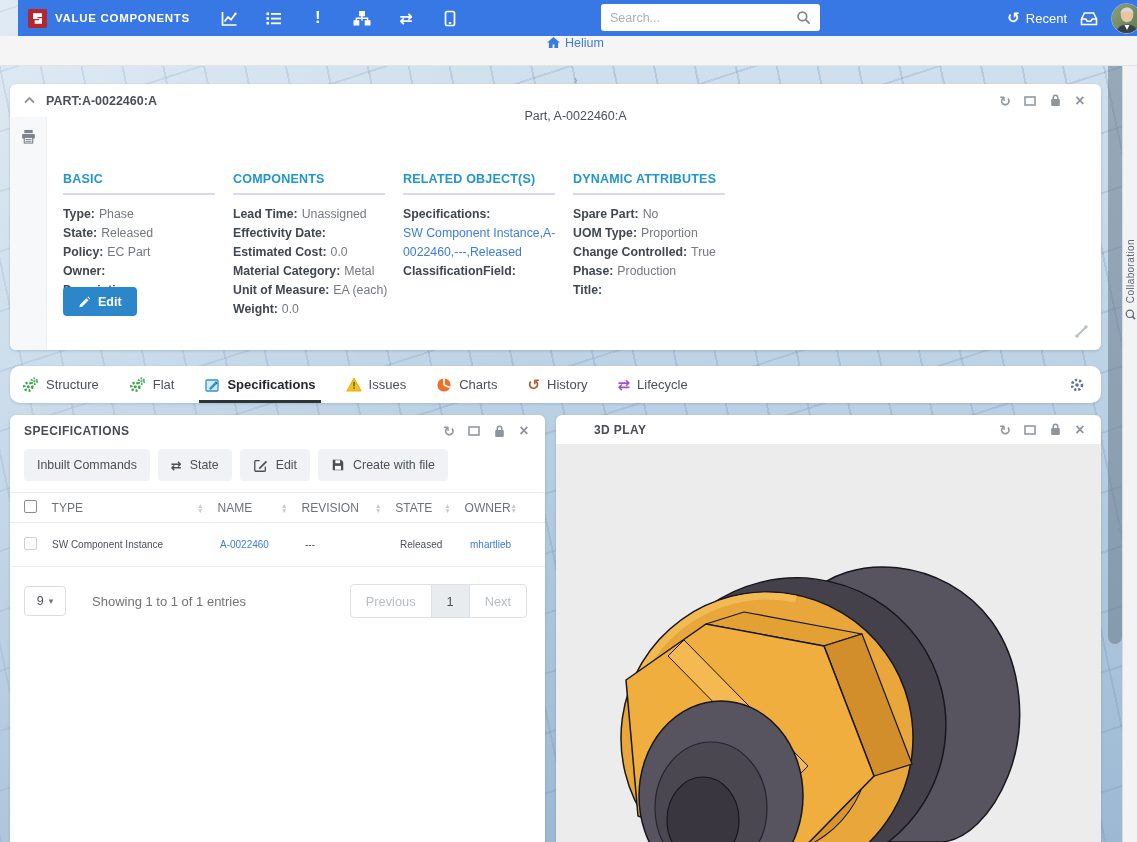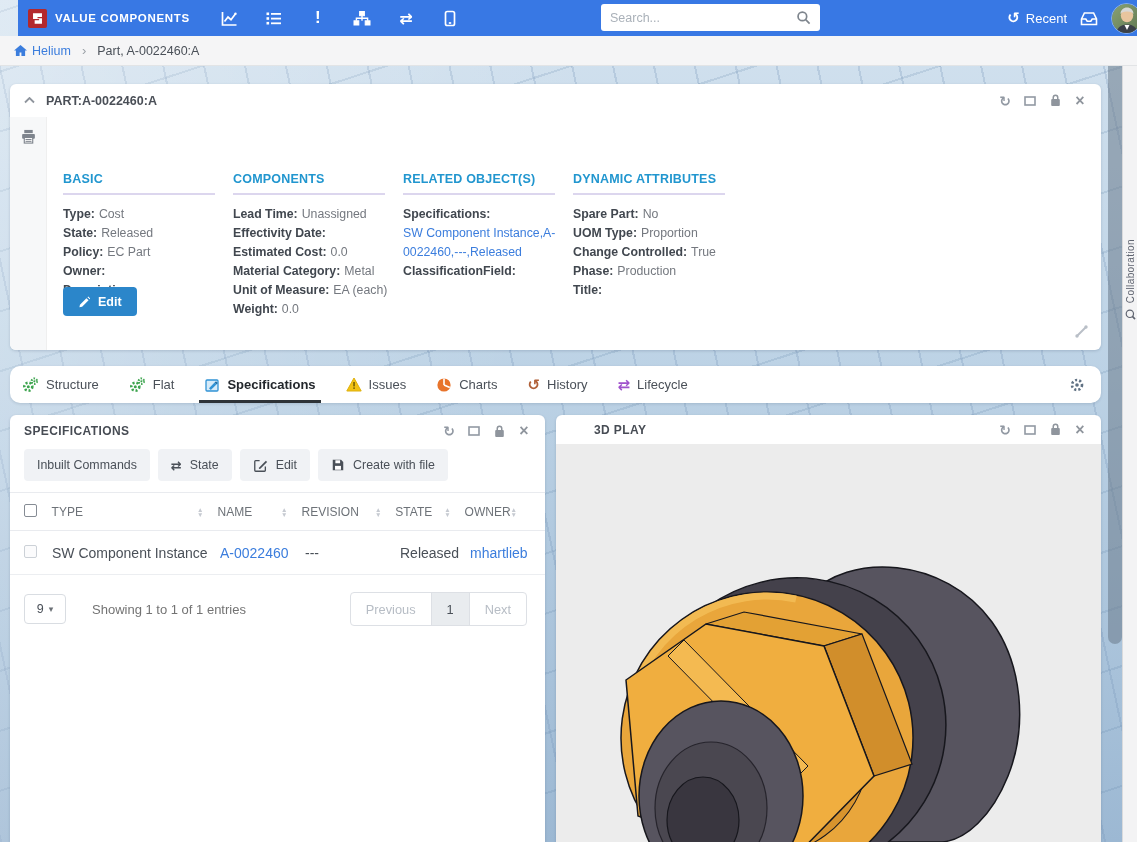--- a/index.html
+++ b/index.html
@@ -18,21 +18,21 @@
   .nav-icons{display:flex;align-items:center;gap:24px;margin-left:30px;}
   .nav-icons .ni{display:flex;align-items:center;justify-content:center;width:20px;height:20px;cursor:pointer;}
   .glyph{font-weight:700;}
   .search{position:absolute;left:583px;top:4px;width:219px;height:27px;background:#fff;border-radius:3px;display:flex;align-items:center;padding:0 9px;}
   .search input{border:0;outline:0;flex:1;font-size:12.5px;color:#555;background:transparent;font-family:inherit;}
   .search input::placeholder{color:#aab1b9;}
   .top-right{position:absolute;right:13px;top:0;height:36px;display:flex;align-items:center;gap:13px;}
   .recent{display:flex;align-items:center;gap:6px;font-size:13px;cursor:pointer;}
   .avatar{width:31px;height:31px;border-radius:50%;overflow:hidden;flex:none;cursor:pointer;border:1px solid rgba(255,255,255,.4);}
   
-  .breadcrumb{position:absolute;left:0;top:36px;width:1137px;height:30px;background:#f5f5f6;border-bottom:1px solid #e2e4e6;display:flex;align-items:center;padding-left:14px;gap:11px;font-size:12.5px;z-index:29;}
+  .breadcrumb{position:absolute;left:0;top:36px;width:1137px;height:30px;background:#f5f5f6;border-bottom:1px solid #e2e4e6;display:flex;align-items:center;padding-left:14px;gap:22px;font-size:12.5px;z-index:29;flex-direction:column;}
   .bc-link{color:#3B7DDD;display:flex;align-items:center;gap:5px;cursor:pointer;}
   .bc-sep{color:#9aa0a6;font-size:13px;}
   .bc-cur{color:#4a5058;}
   
   .collab{position:absolute;right:0;top:66px;width:15px;height:776px;background:#f3f3f4;border-left:1px solid #d9dadc;z-index:28;}
   .collab-inner{position:absolute;top:173px;left:0;width:14px;display:flex;flex-direction:column;align-items:center;gap:6px;cursor:pointer;}
   .collab-label{writing-mode:vertical-rl;transform:rotate(180deg);font-size:10px;color:#5f6470;letter-spacing:.4px;}
   .vscroll{position:absolute;right:15px;top:66px;width:14px;height:578px;background:rgba(106,122,139,.55);border-radius:0 0 7px 7px;z-index:27;cursor:pointer;}
   
   .panel{position:absolute;background:#fff;border-radius:6px;box-shadow:0 1px 3px rgba(25,45,75,.18);}
@@ -58,22 +58,22 @@
   .tabbar{position:absolute;left:10px;top:366px;width:1091px;height:37px;background:#fff;border-radius:10px;box-shadow:0 1px 3px rgba(25,45,75,.15);display:flex;align-items:center;padding-left:12px;z-index:5;}
   .tab{position:relative;height:37px;display:flex;align-items:center;gap:7px;font-size:13px;color:#4a5058;margin-right:30px;cursor:pointer;white-space:nowrap;}
   .tab.active{font-weight:700;color:#23272c;}
   .tab.active::after{content:"";position:absolute;left:-5px;right:-5px;bottom:0;height:3px;background:#2E3338;}
   .tab-gear{margin-left:auto;margin-right:16px;cursor:pointer;display:flex;}
   
   .spec-panel{left:10px;top:415px;width:535px;height:427px;border-radius:6px 6px 0 0;}
   .s-toolbar{display:flex;gap:8px;padding:2px 14px 11px;}
   .tb-btn{height:30px;background:#f0f2f5;border:none;border-radius:4px;padding:16px 13px;font-size:12.4px;color:#4a5058;display:flex;align-items:center;gap:8px;cursor:pointer;font-family:inherit;white-space:nowrap;}
   .thead,.trow{display:flex;align-items:center;padding:0 14px;}
-  .thead{height:39px;border-top:1px solid #e9ebef;border-bottom:1px solid #e9ebef;font-size:12px;color:#6d7278;}
-  .trow{height:44px;border-bottom:1px solid #eceef1;font-size:14px;color:#4a5058;}
+  .thead{height:31px;border-top:1px solid #e9ebef;border-bottom:1px solid #e9ebef;font-size:12px;color:#6d7278;}
+  .trow{height:44px;border-bottom:1px solid #eceef1;font-size:10px;color:#4a5058;}
   .c0{width:28px;}.c1{width:168px;}.c2{width:85px;}.c3{width:95px;}.c4{width:70px;}.c5{flex:1;}
   .hcell{display:flex;align-items:center;justify-content:space-between;padding-right:14px;}
   .sort{display:flex;flex-direction:column;font-size:6.5px;color:#c6cad1;line-height:5px;cursor:pointer;}
   .cbx{width:13px;height:13px;border:1.5px solid #868c94;border-radius:2px;display:inline-block;cursor:pointer;}
   .cbx.lite{border-color:#ccd1d7;background:#fbfbfc;}
   .cell-link{color:#3B7DDD;text-decoration:none;cursor:pointer;}
   .s-pagination{display:flex;align-items:center;padding:17px 18px 0 14px;}
   .psize{width:42px;height:30px;border:1px solid #d9dde2;border-radius:4px;display:flex;align-items:center;justify-content:center;gap:5px;font-size:12.5px;color:#4a5058;cursor:pointer;}
   .psize .caret{font-size:9px;color:#6b7076;}
   .psummary{margin-left:26px;font-size:13px;color:#737373;}
@@ -218,21 +218,21 @@
           <rect x="3.5" y="1" width="9" height="3.4"></rect>
           <rect x="1.2" y="5.2" width="13.6" height="5.2" rx="1"></rect>
           <rect x="3.5" y="9" width="9" height="6" fill="#fff" stroke="#7e848d" stroke-width="1.2"></rect>
           <rect x="4.8" y="10.6" width="6.4" height="1.1"></rect>
           <rect x="4.8" y="12.6" width="6.4" height="1.1"></rect>
         </svg>
     </div>
     <div class="p-cols">
       <div class="pcol">
         <h3>BASIC</h3>
-        <div class="f"><b>Type:</b><span>Cost</span></div>
+        <div class="f"><b>Type:</b><span>Phase</span></div>
         <div class="f"><b>State:</b><span>Released</span></div>
         <div class="f"><b>Policy:</b><span>EC Part</span></div>
         <div class="f"><b>Owner:</b><span></span></div>
         <div class="f"><b>Description:</b><span></span></div>
       </div>
       <div class="pcol">
         <h3>COMPONENTS</h3>
         <div class="f"><b>Lead Time:</b><span>Unassigned</span></div>
         <div class="f"><b>Effectivity Date:</b><span></span></div>
         <div class="f"><b>Estimated Cost:</b><span>0.0</span></div>

